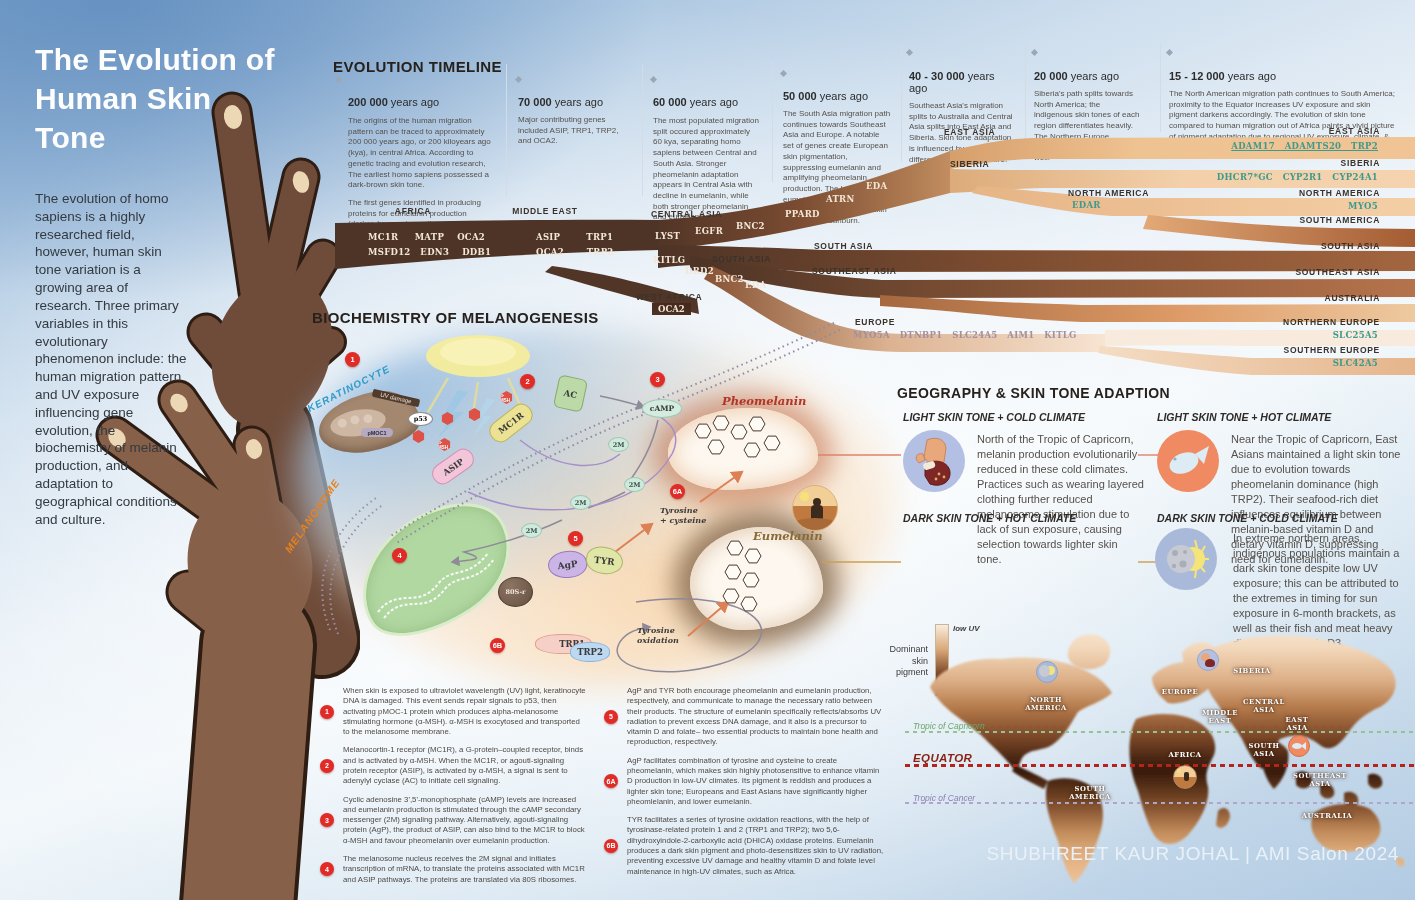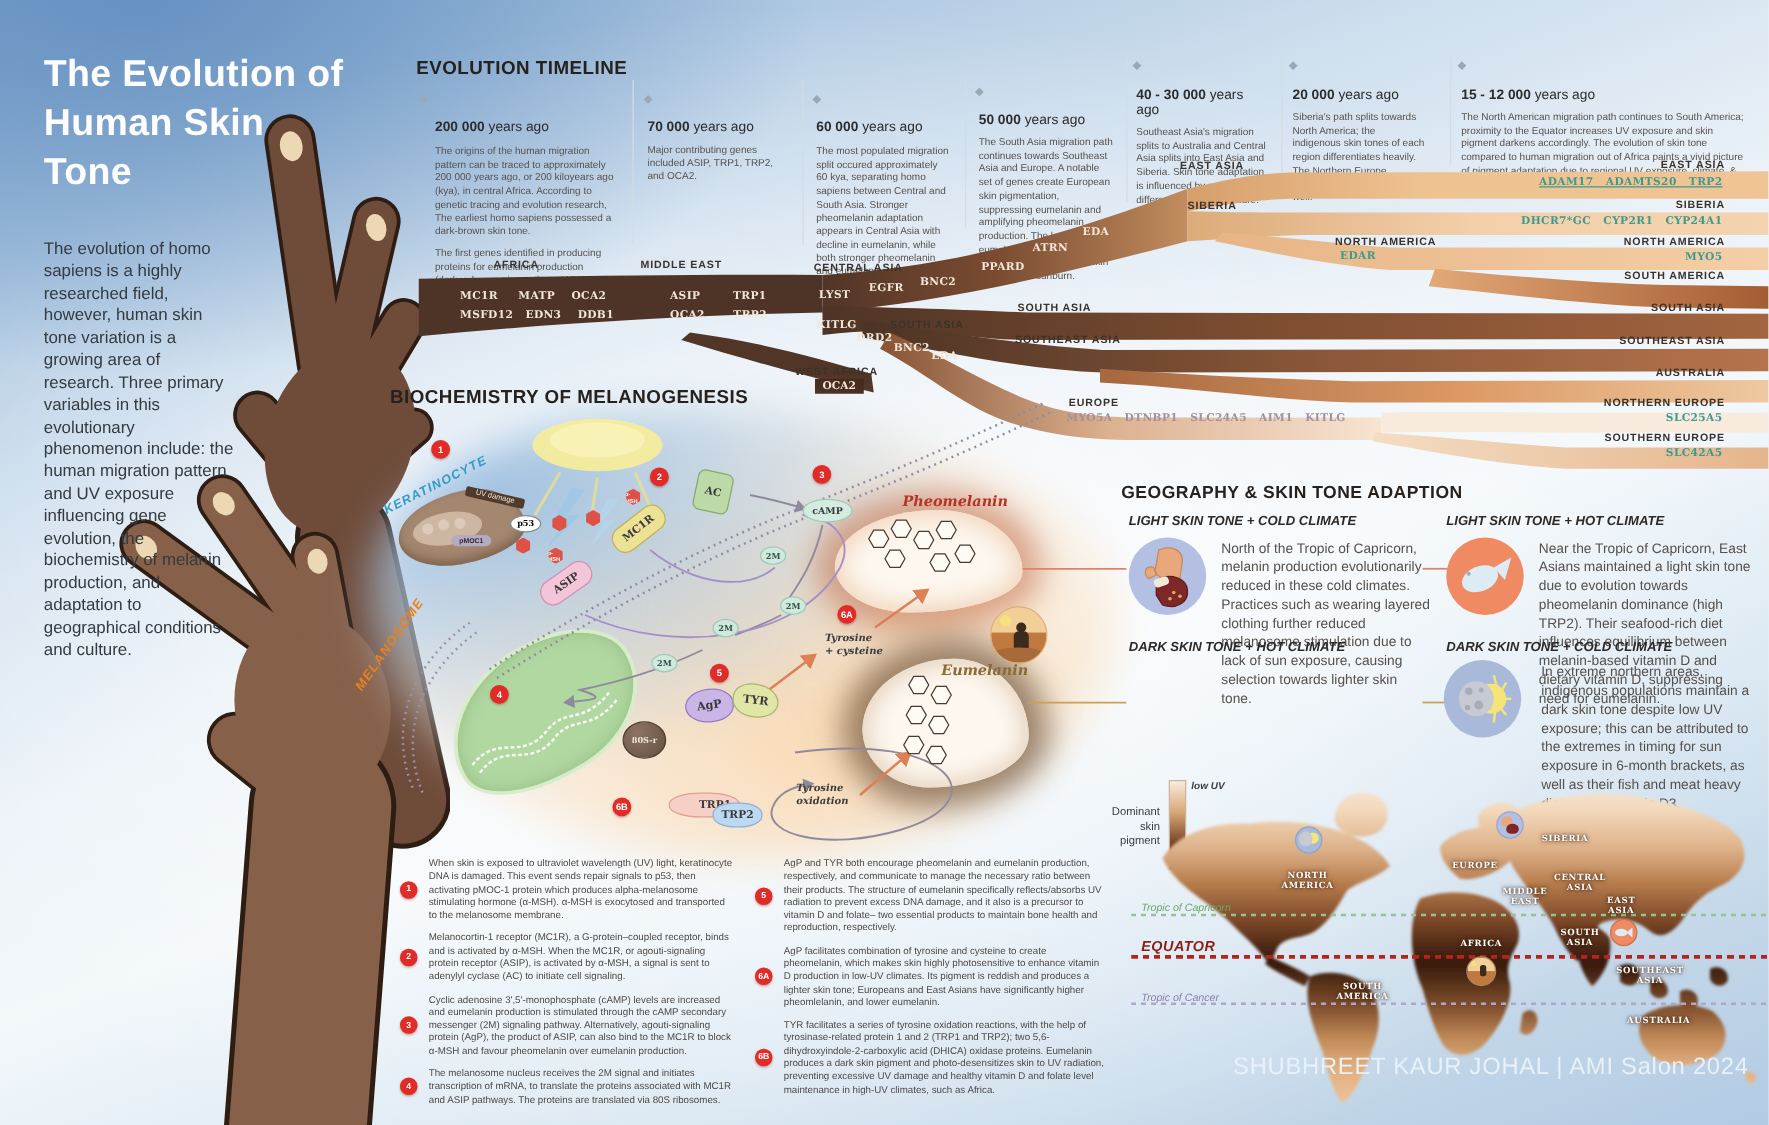--- a/index.html
+++ b/index.html
@@ -85,21 +85,21 @@
     <ellipse cx="179" cy="403" rx="8" ry="10" fill="#ecd8b4" transform="rotate(-38 179 403)"></ellipse>
     <ellipse cx="117" cy="438" rx="8" ry="10" fill="#ecd8b4" transform="rotate(-35 117 438)"></ellipse>
     <ellipse cx="254" cy="449" rx="8" ry="10" fill="#ecd8b4" transform="rotate(-12 254 449)"></ellipse>
   </svg>
 
   <div class="ab h1 pl" style="left:35px;top:40px;width:260px;">The Evolution of
 Human Skin
 Tone</div>
   <div class="ab introTxt" style="left:35px;top:190px;width:152px;">The evolution of homo sapiens is a highly researched field, however, human skin tone variation is a growing area of research. Three primary variables in this evolutionary phenomenon include: the human migration pattern and UV exposure influencing gene evolution, the biochemistry of melanin production, and adaptation to geographical conditions and culture.</div>
 
-  <div class="ab secH" style="left:333px;top:46px;">EVOLUTION TIMELINE</div>
+  <div class="ab secH" style="left:333px;top:58px;">EVOLUTION TIMELINE</div>
 
   <div class="ab vline" style="left:506px;top:64px;height:132px;"></div>
   <div class="ab vline" style="left:642px;top:64px;height:132px;"></div>
   <div class="ab vline" style="left:772px;top:62px;height:120px;"></div>
   <div class="ab vline" style="left:901px;top:44px;height:118px;"></div>
   <div class="ab vline" style="left:1025px;top:44px;height:104px;"></div>
   <div class="ab vline" style="left:1160px;top:44px;height:88px;"></div>
 
   <div class="ab diam" style="left:336px;top:77px;"></div>
   <div class="ab diam" style="left:516px;top:77px;"></div>

